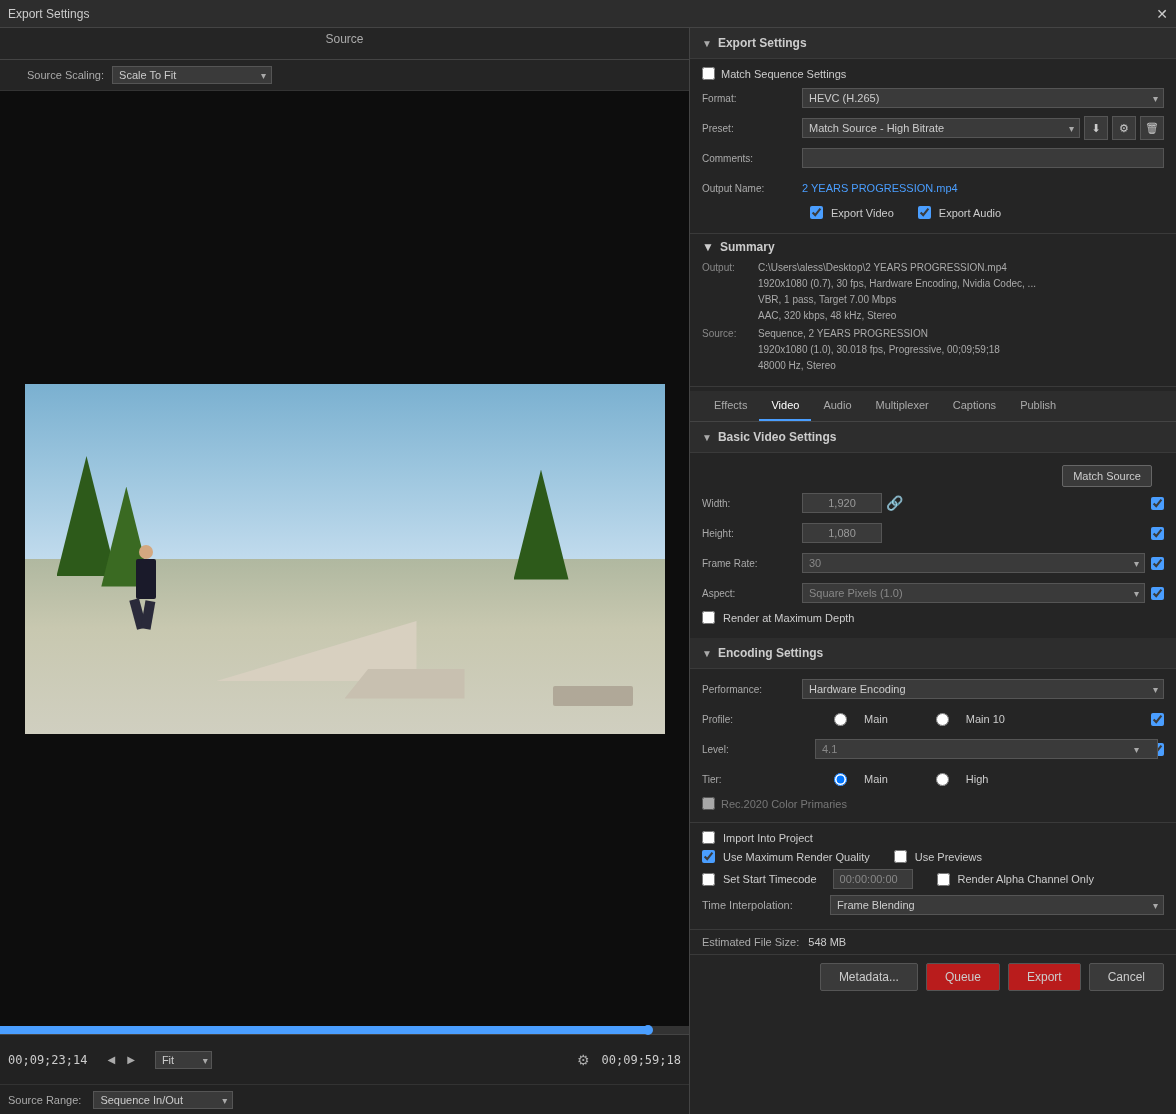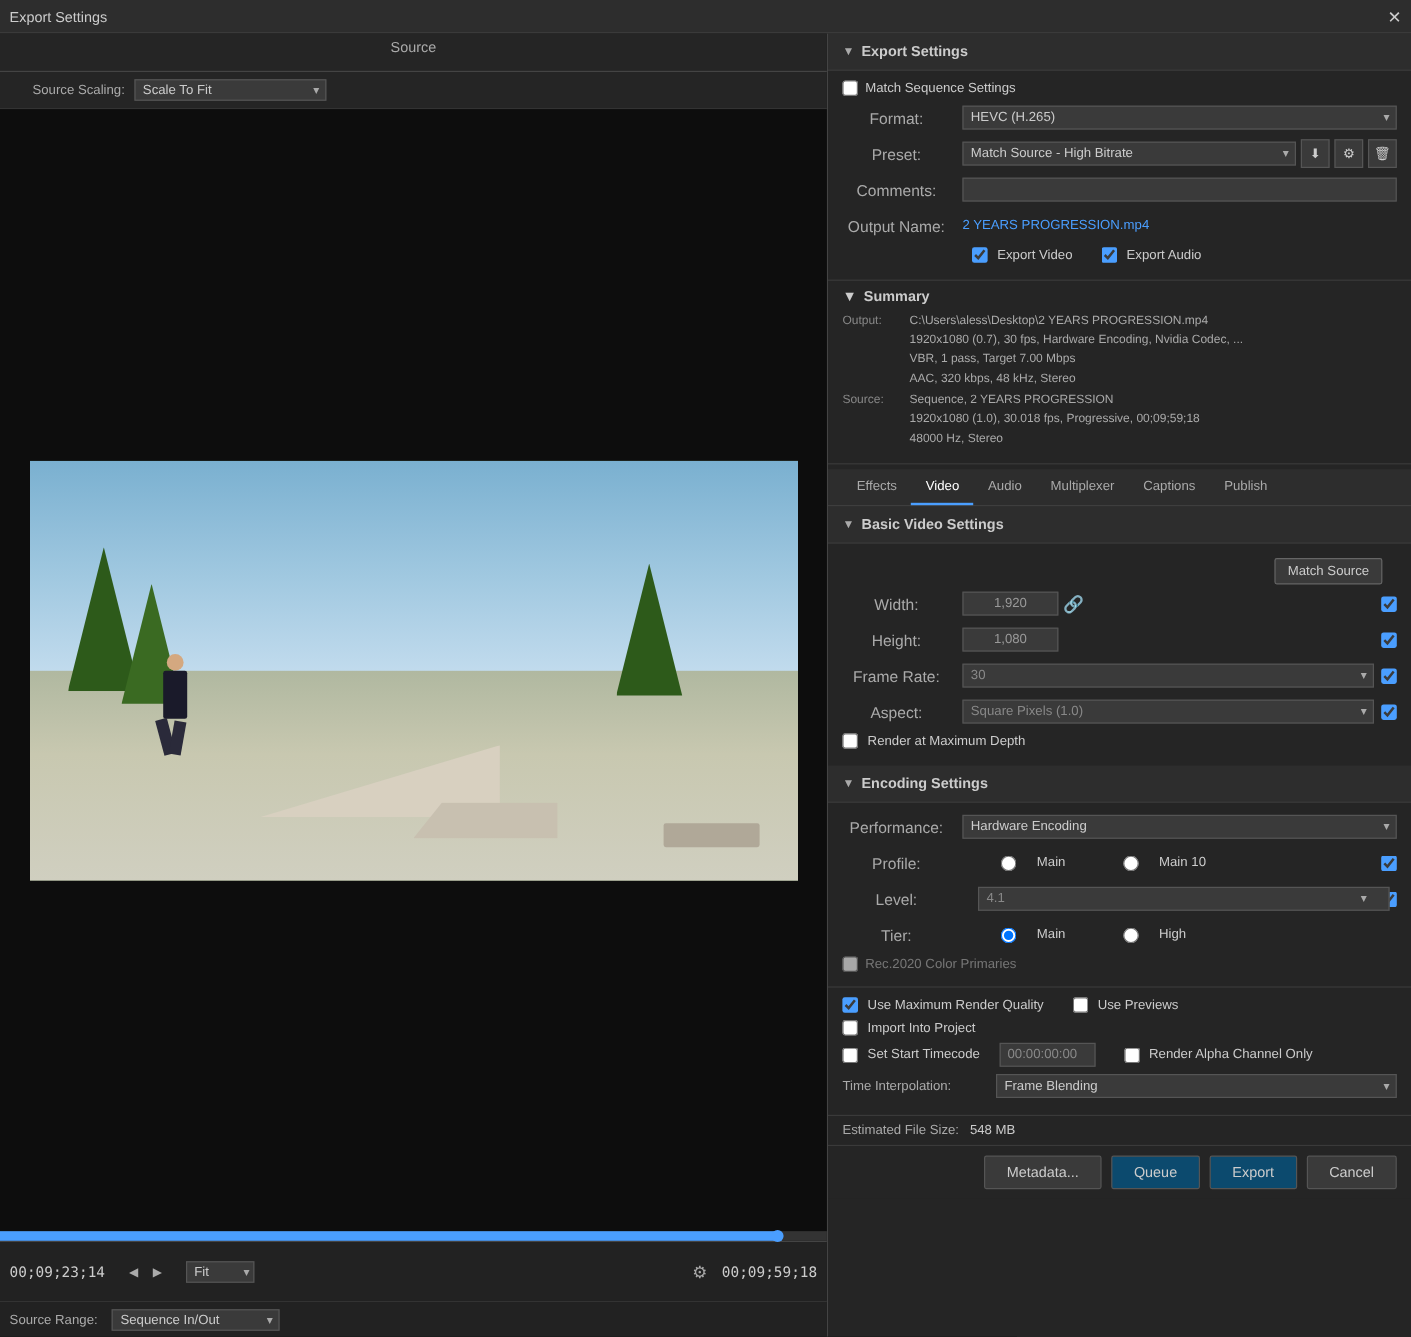--- a/index.html
+++ b/index.html
@@ -288,22 +288,22 @@
     .settings-content { padding: 8px 12px; }
 
     .form-row {
       display: flex;
       align-items: center;
       margin-bottom: 6px;
       min-height: 24px;
     }
     .form-label {
       color: #aaa;
-      font-size: 13px;
-      text-align: center;
+      font-size: 10px;
+      text-align: left;
       width: 100px;
       padding-right: 10px;
       flex-shrink: 0;
     }
 
     .select-full {
       width: 100%;
       background: #3a3a3a;
       border: 1px solid #555;
       color: #ccc;
@@ -477,21 +477,21 @@
       background: #252525;
     }
     .action-btn {
       padding: 6px 18px;
       font-size: 12px;
       cursor: pointer;
       border: 1px solid #555;
       border-radius: 2px;
     }
     .btn-primary {
-      background: #0c4a6e;
+      background: #b91c1c;
       color: #ccc;
     }
     .btn-secondary {
       background: #3a3a3a;
       color: #ccc;
     }
     .btn-cancel {
       background: #3a3a3a;
       color: #ccc;
     }
@@ -824,29 +824,29 @@
 
       <div class="rec2020-row">
         <input type="checkbox" class="checkbox-inline" style="">
         <span>Rec.2020 Color Primaries</span>
       </div>
     </div>
 
     <div class="bottom-options">
 
       <div class="bottom-row">
+        <input type="checkbox" class="checkbox-inline" style="">
+        <span class="checkbox-label">Import Into Project</span>
+      </div>
+
+      <div class="bottom-row">
         <input type="checkbox" class="checkbox-inline" checked="" style="">
         <span class="checkbox-label">Use Maximum Render Quality</span>
         <input type="checkbox" class="checkbox-inline" style="margin-left: 16px;">
         <span class="checkbox-label">Use Previews</span>
-      </div>
-
-      <div class="bottom-row">
-        <input type="checkbox" class="checkbox-inline" style="">
-        <span class="checkbox-label">Import Into Project</span>
       </div>
 
       <div class="bottom-row">
         <input type="checkbox" class="checkbox-inline" style="">
         <span class="checkbox-label">Set Start Timecode</span>
         <input type="text" class="input-text" value="00:00:00:00" style="width: 80px; margin-left: 8px; color: rgb(136, 136, 136);">
         <input type="checkbox" class="checkbox-inline" style="margin-left: 16px;">
         <span class="checkbox-label">Render Alpha Channel Only</span>
       </div>
 

